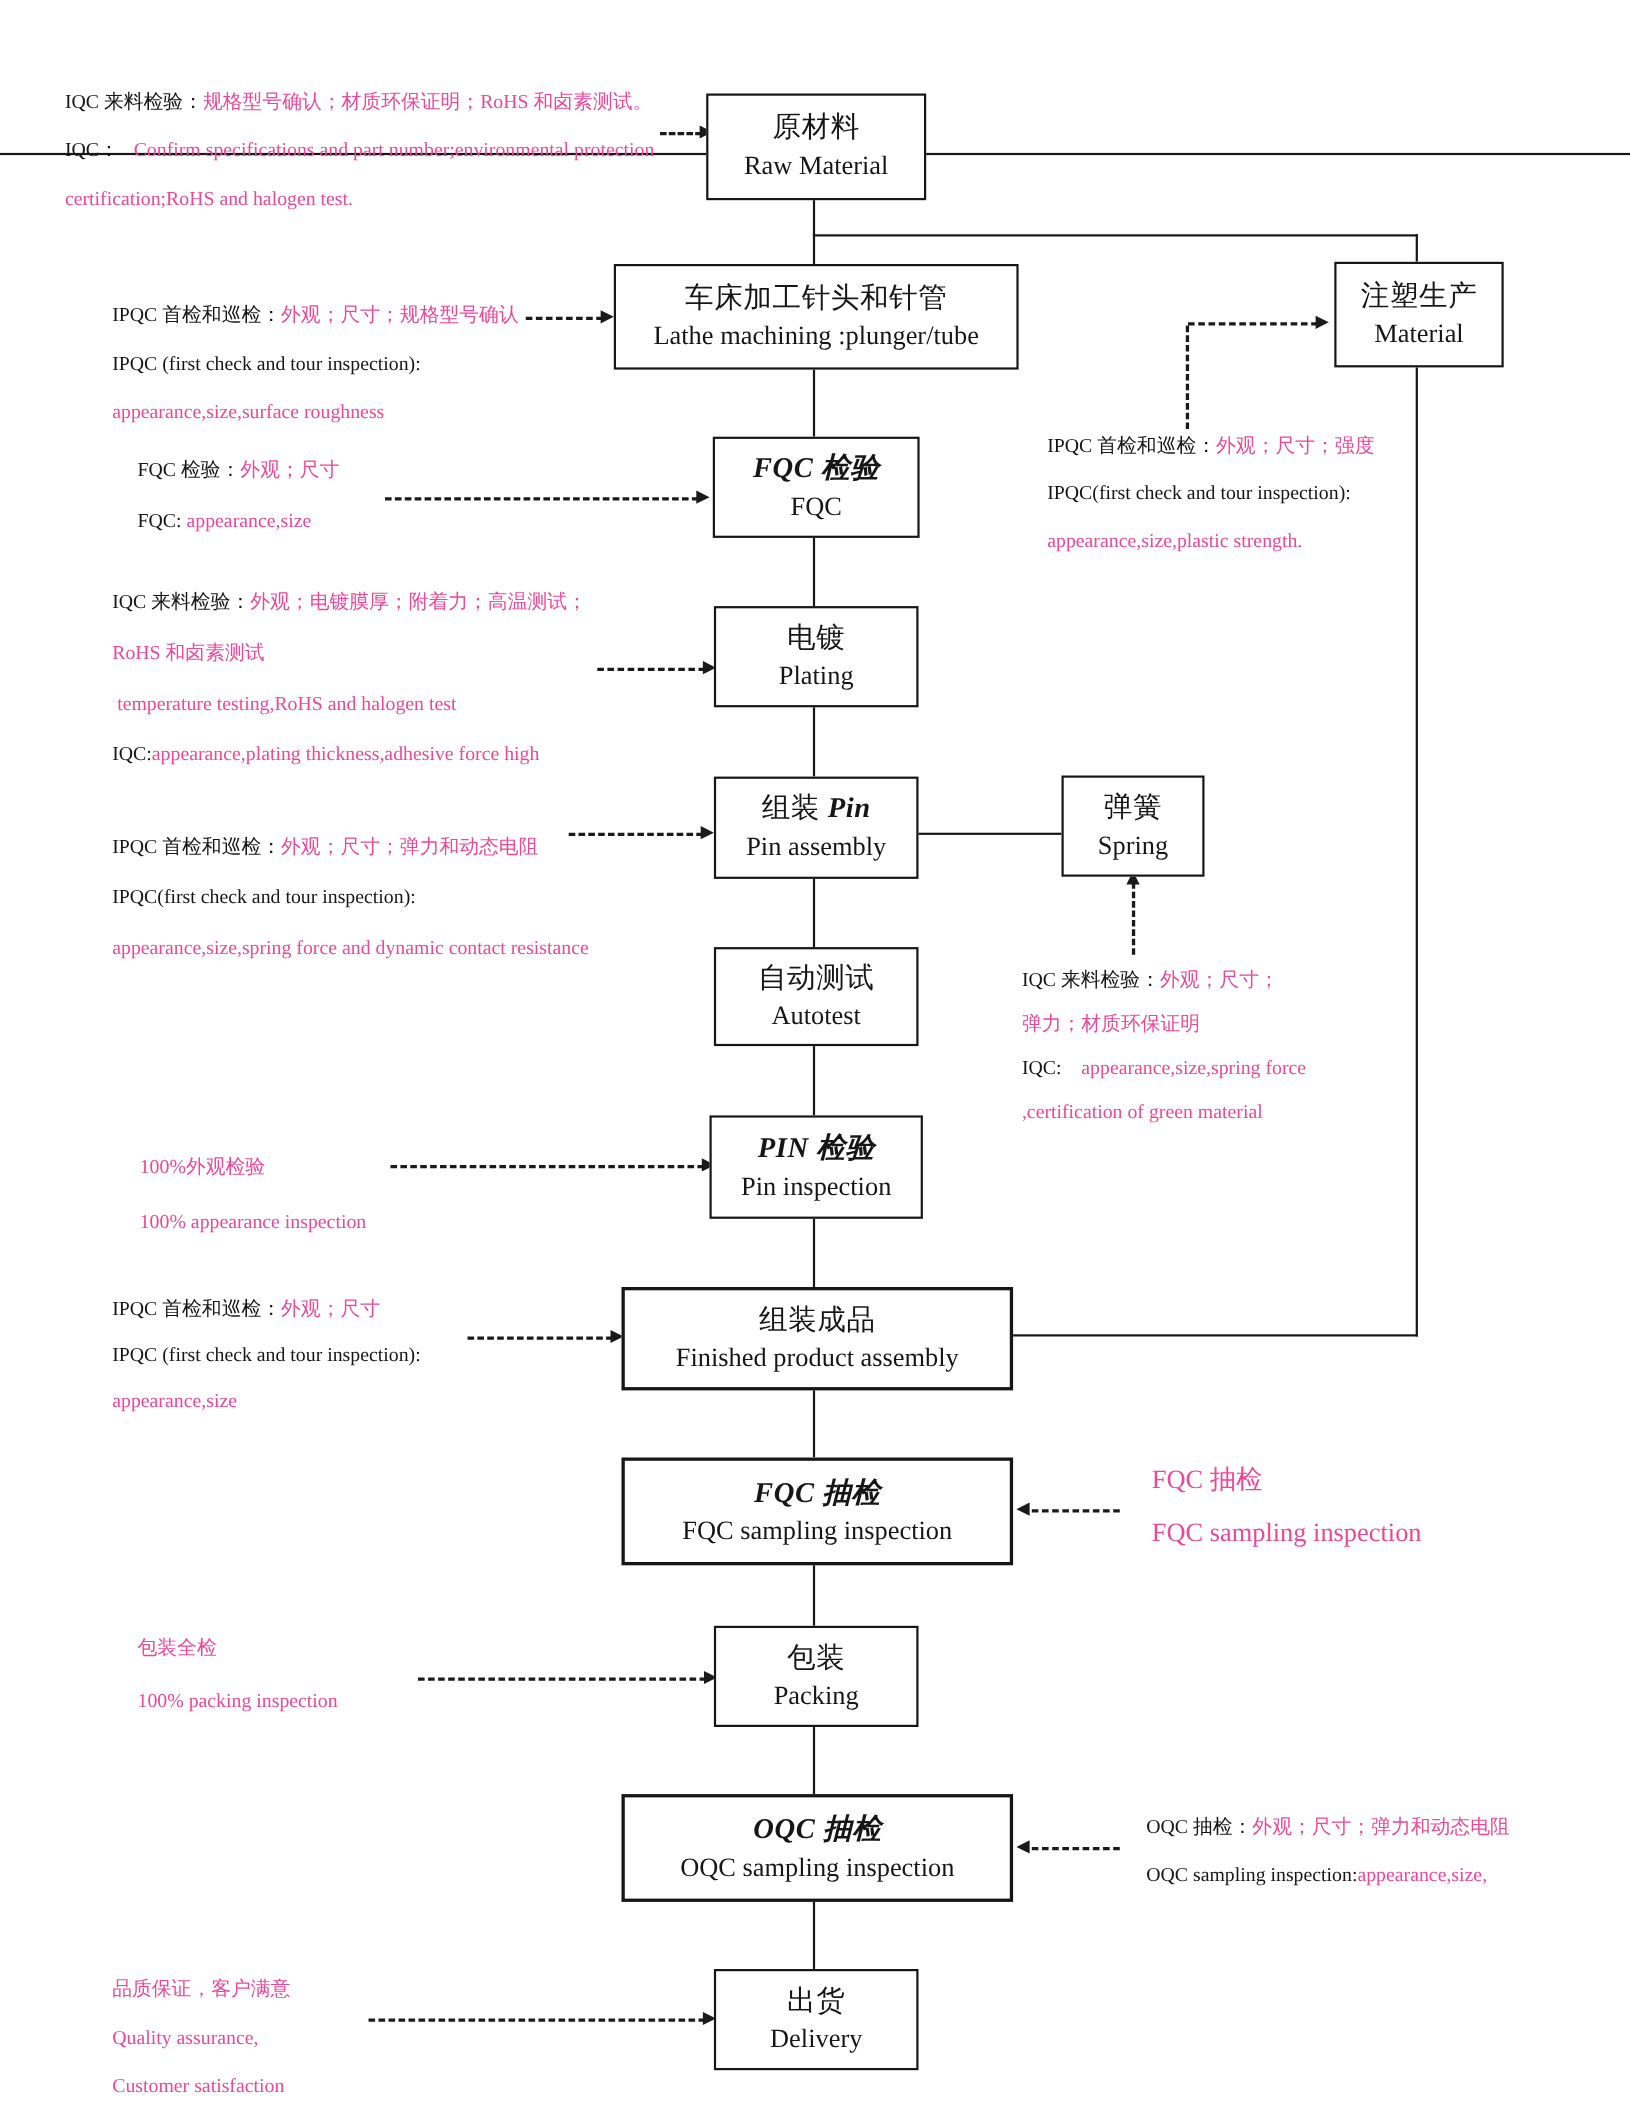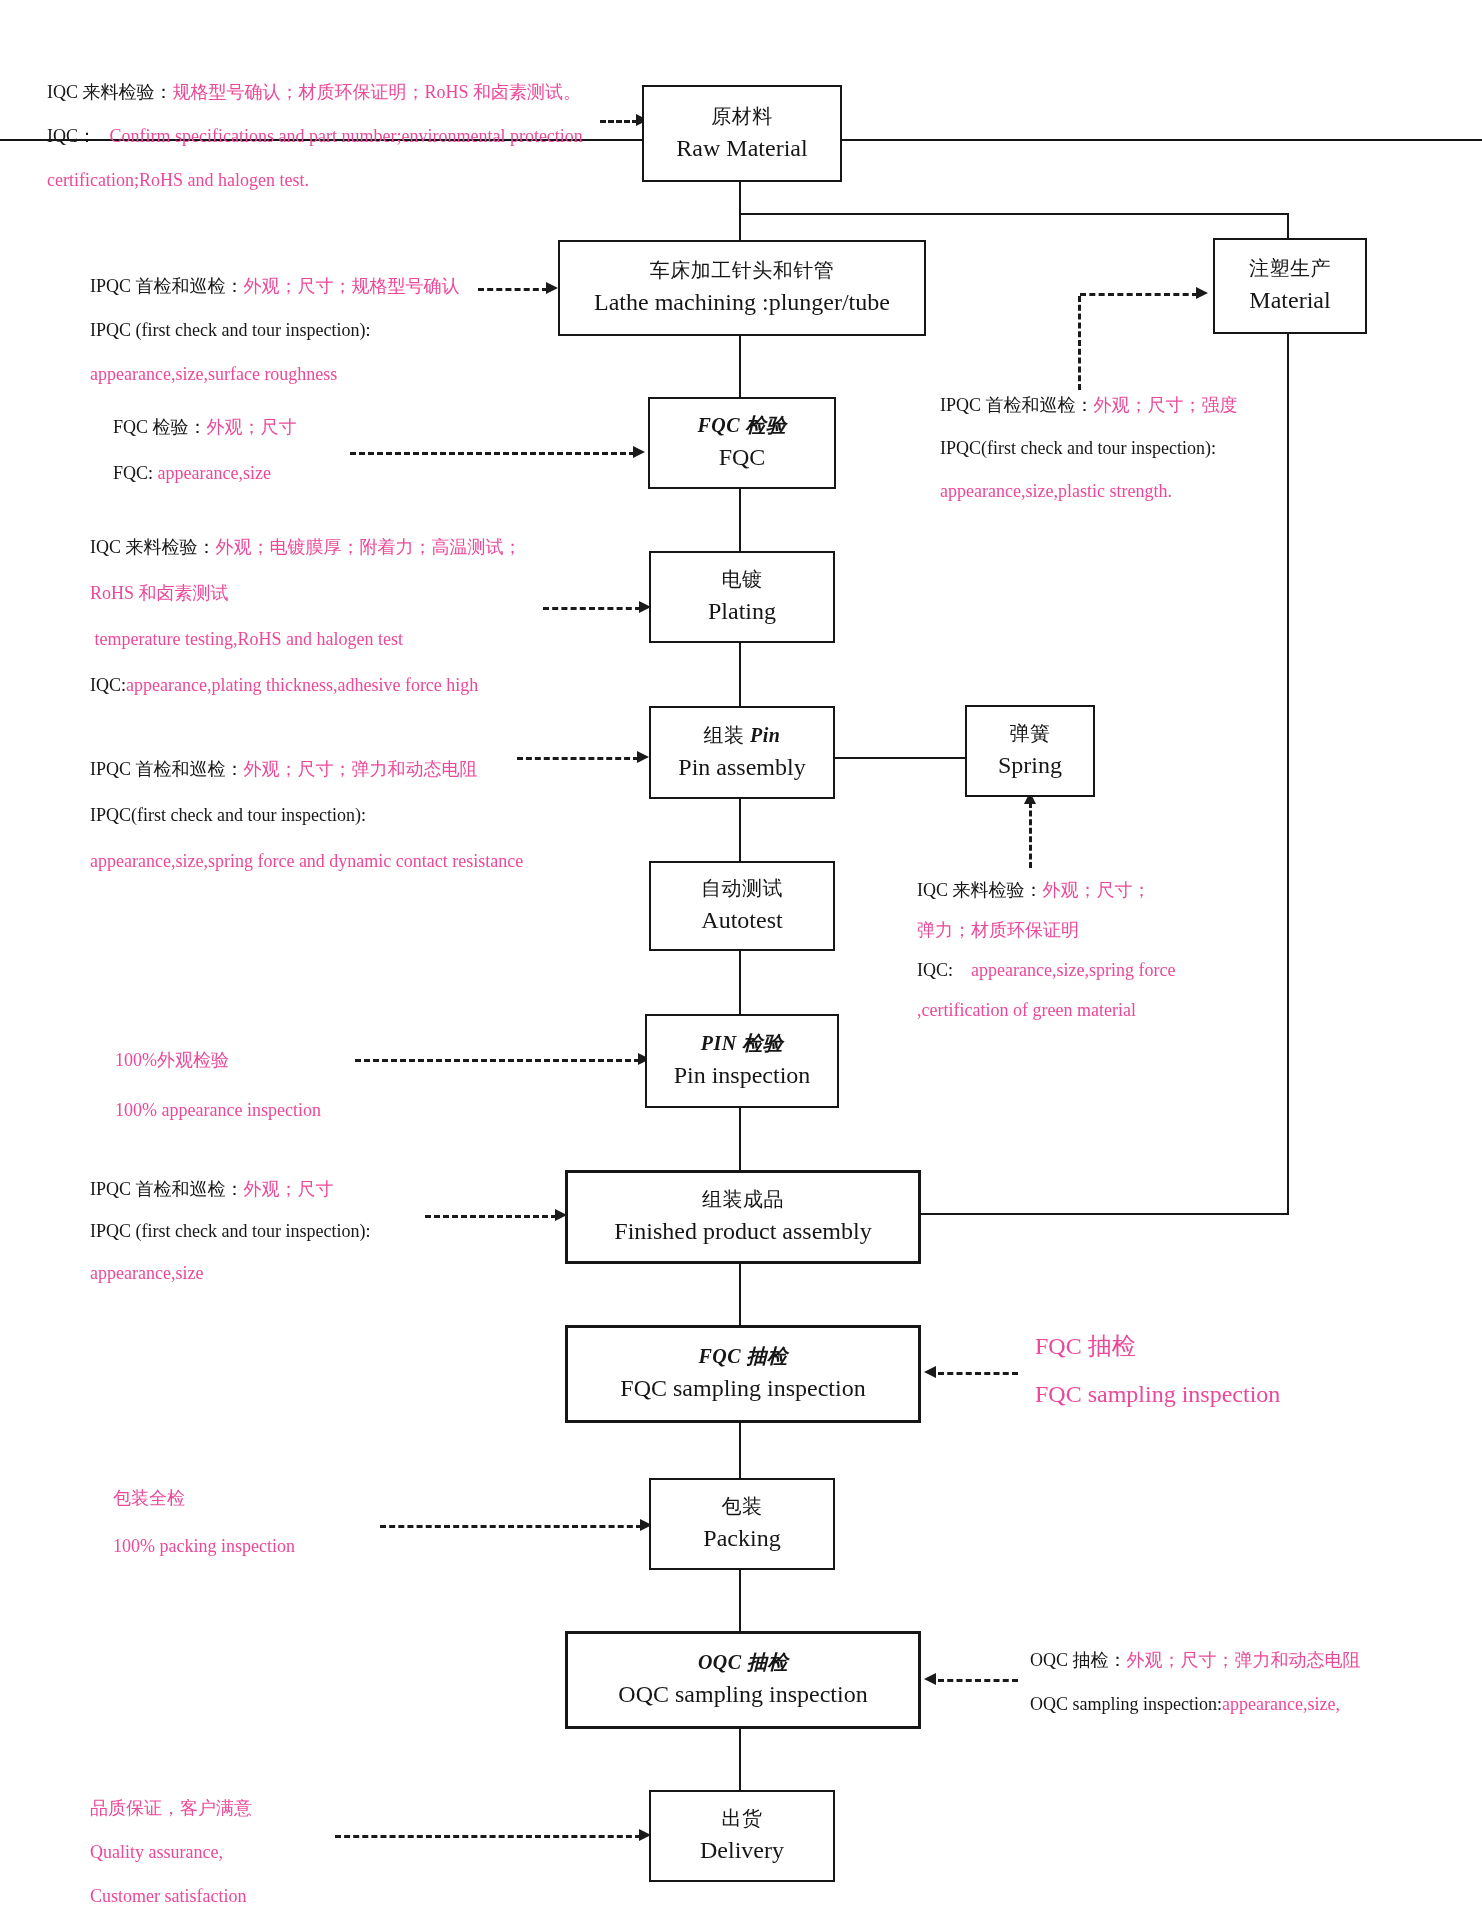--- a/index.html
+++ b/index.html
@@ -3,38 +3,38 @@
 <meta charset="utf-8">
 <style>
   html,body{margin:0;padding:0;background:#ffffff;}
   .stage{position:relative;width:1482px;height:1920px;background:#ffffff;overflow:hidden;
          font-family:"Liberation Serif","DejaVu Serif",serif;color:#161616;}
   
   .box{position:absolute;background:#ffffff;border:2px solid #161616;
        display:flex;flex-direction:column;align-items:center;justify-content:center;
        gap:7px;text-align:center;z-index:3;}
   .box.thick{border-width:3px;}
-  .bt{font-size:20px;line-height:1.15;letter-spacing:0.5px;white-space:pre;}
+  .bt{font-size:26px;line-height:1.15;letter-spacing:0.5px;white-space:pre;}
   .bt b{font-weight:bold;font-style:italic;}
   .bs{font-size:24px;line-height:1.15;white-space:pre;}
   
   .seg{position:absolute;background:#161616;z-index:1;}
   
   .dh{position:absolute;border-top:3px dashed #1a1a1a;z-index:2;}
   .dv{position:absolute;border-left:3px dashed #1a1a1a;z-index:2;}
   .head-r{position:absolute;width:0;height:0;z-index:2;
           border-top:6px solid transparent;border-bottom:6px solid transparent;border-left:12px solid #1a1a1a;}
   .head-l{position:absolute;width:0;height:0;z-index:2;
           border-top:6px solid transparent;border-bottom:6px solid transparent;border-right:12px solid #1a1a1a;}
   .head-u{position:absolute;width:0;height:0;z-index:2;
           border-left:6px solid transparent;border-right:6px solid transparent;border-bottom:12px solid #1a1a1a;}
   
   .ann{position:absolute;font-size:18px;line-height:44px;z-index:4;}
   .ln{white-space:pre;}
-  .k{color:#161616;}
+  .k{color:#161616;margin-left:12px;}
   .r{color:#ec4899;}
 </style>
 </head>
 <body>
 
 <div class="stage">
 
   <div class="seg" style="left:0;top:139px;width:642px;height:2px"></div>
   <div class="seg" style="left:838px;top:139px;width:644px;height:2px"></div>
   <div class="seg" style="left:739px;top:178px;width:2px;height:62px"></div>

